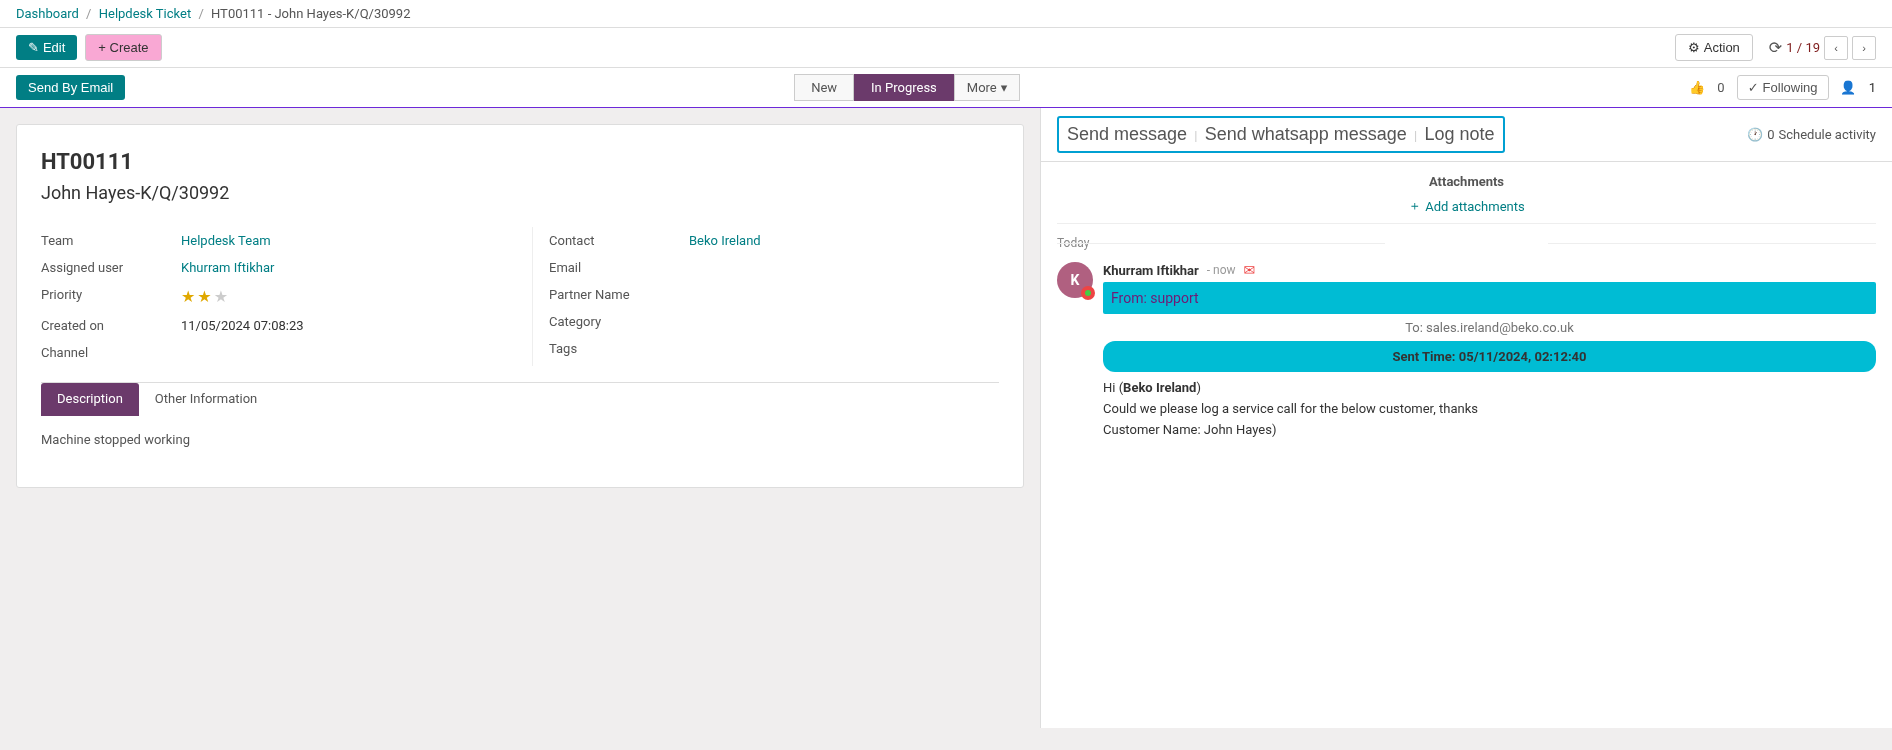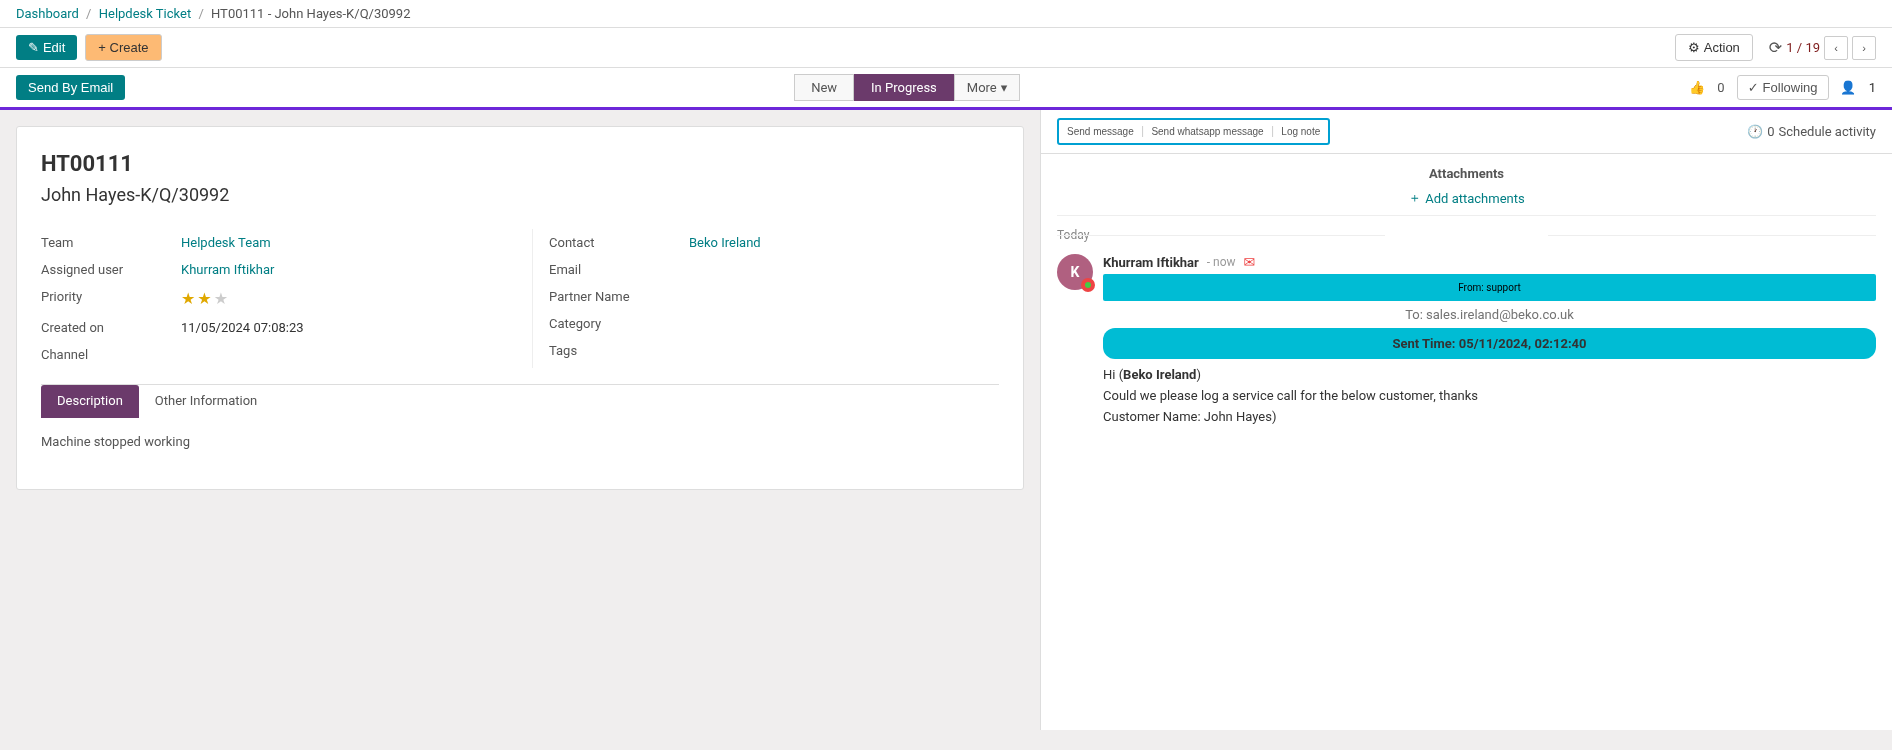--- a/index.html
+++ b/index.html
@@ -31,21 +31,21 @@
       border: none;
       padding: 5px 12px;
       border-radius: 3px;
       cursor: pointer;
       font-size: 13px;
       display: flex;
       align-items: center;
       gap: 4px;
     }
     .btn-create {
-      background: #fdba74;
+      background: #f9a8d4;
       color: #333;
       border: 1px solid #ccc;
       padding: 5px 12px;
       border-radius: 3px;
       cursor: pointer;
       font-size: 13px;
     }
     .btn-action {
       background: #fff;
       color: #333;
@@ -84,21 +84,21 @@
       border: none;
       cursor: pointer;
       color: #555;
       font-size: 16px;
     }
 
     
     .status-bar {
       background: #fff;
       padding: 6px 16px;
-      border-bottom: 3px solid #6d28d9;
+      border-bottom: 1px solid #6d28d9;
       display: flex;
       align-items: center;
     }
     .send-by-email-btn {
       background: #017e84;
       color: #fff;
       border: none;
       padding: 5px 12px;
       border-radius: 3px;
       cursor: pointer;
@@ -246,21 +246,21 @@
       display: flex;
       align-items: center;
       padding: 8px 16px;
       border-bottom: 1px solid #ddd;
       gap: 16px;
       background: #fff;
     }
     .chatter-action-btn {
       background: none;
       border: none;
-      font-size: 10px;
+      font-size: 18px;
       color: #555;
       cursor: pointer;
       padding: 4px 0;
     }
     .chatter-action-border {
       border: 2px solid #00a0d2;
       border-radius: 3px;
       padding: 2px 8px;
     }
     .schedule-activity {
@@ -350,24 +350,24 @@
       align-items: center;
       gap: 8px;
       margin-bottom: 4px;
     }
     .message-author { font-weight: bold; font-size: 13px; }
     .message-time { font-size: 12px; color: #999; }
     .message-email-icon { color: #e44; font-size: 14px; }
     .message-subject { font-size: 13px; color: #555; margin-bottom: 8px; }
     .email-from-banner {
       background: #00bcd4;
-      color: #000000;
-      text-align: center;
+      color: #701a75;
+      text-align: left;
       padding: 8px;
-      font-size: 10px;
+      font-size: 14px;
       border-radius: 2px;
       margin-bottom: 6px;
     }
     .email-to {
       font-size: 13px;
       color: #737373;
       margin-bottom: 6px;
       text-align: center;
     }
     .email-sent-banner {

